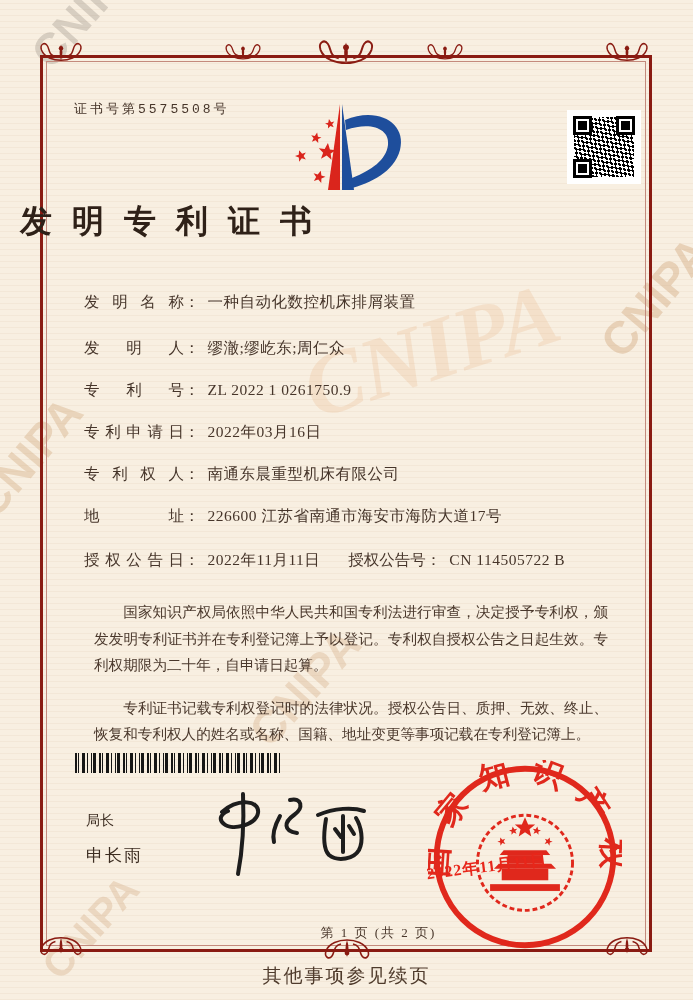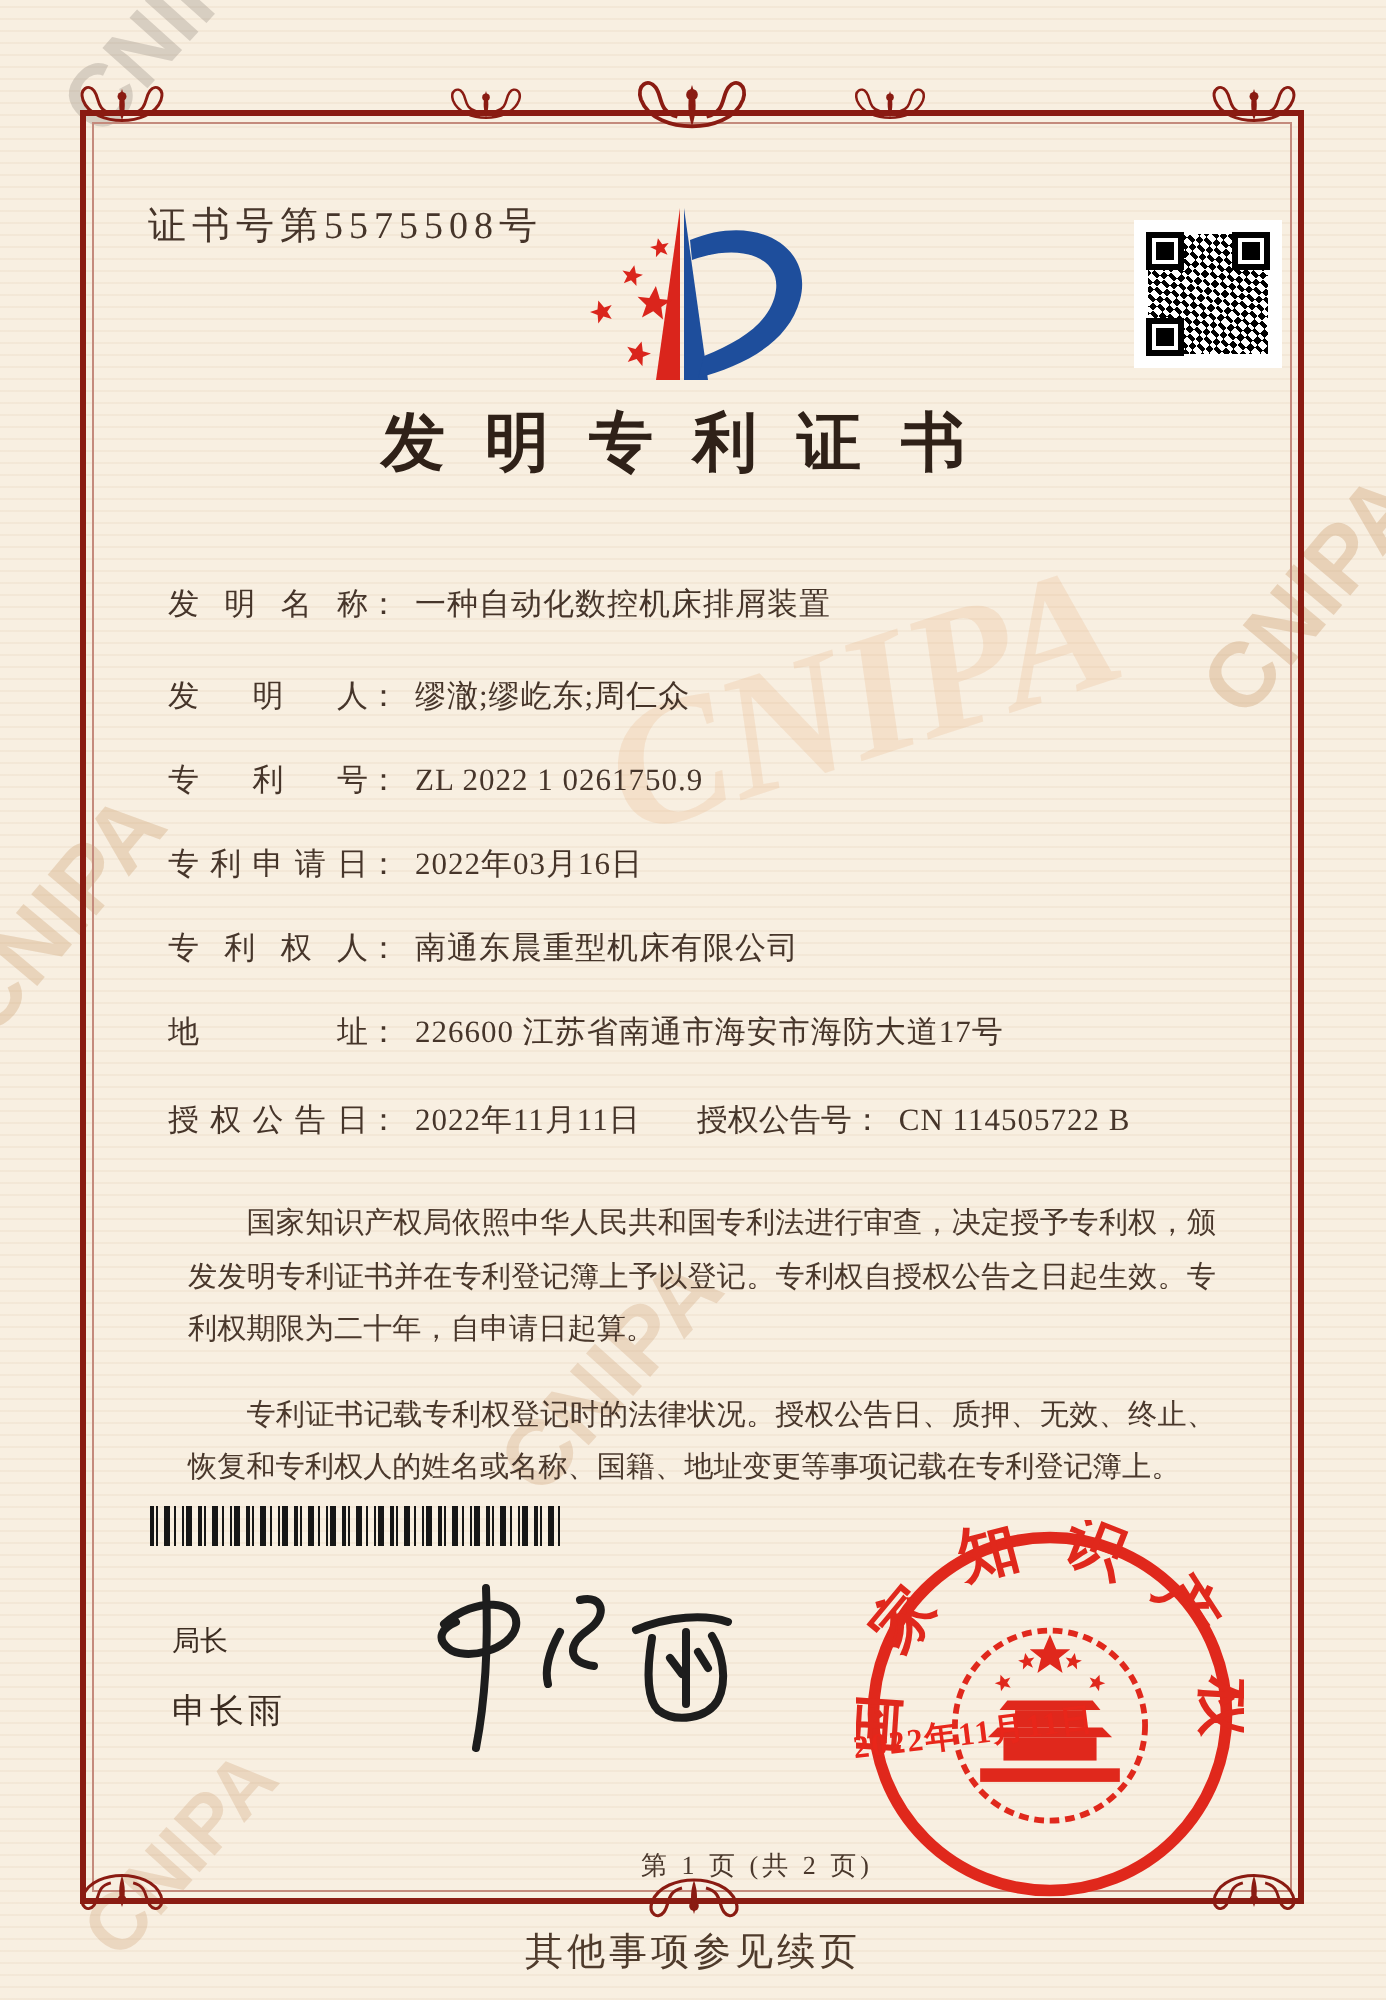--- a/index.html
+++ b/index.html
@@ -19,32 +19,32 @@
   .wm{position:absolute;z-index:0;font-family:"Liberation Sans","DejaVu Sans",sans-serif;
       font-weight:bold;pointer-events:none;}
   .wm1{left:18px;top:-14px;font-size:44px;color:rgba(140,130,120,0.30);transform:rotate(-48deg);}
   .wm2{left:585px;top:270px;font-size:46px;color:rgba(205,160,115,0.38);transform:rotate(-50deg);}
   .wm3{left:-42px;top:430px;font-size:46px;color:rgba(205,160,115,0.34);transform:rotate(-50deg);}
   .wm4{left:235px;top:660px;font-size:46px;color:rgba(205,160,115,0.30);transform:rotate(-48deg);}
   .wm5{left:300px;top:300px;font-size:88px;font-family:"Liberation Serif",serif;font-style:italic;
        color:rgba(224,150,90,0.16);transform:rotate(-18deg);}
   .wm6{left:30px;top:905px;font-size:40px;color:rgba(205,160,115,0.30);transform:rotate(-48deg);}
   
-  .cert-no{position:absolute;left:74px;top:100px;font-size:19px;letter-spacing:3px;z-index:3;}
+  .cert-no{position:absolute;left:74px;top:100px;font-size:13px;letter-spacing:3px;z-index:3;font-family:Liberation Mono, monospace;}
   .logo{position:absolute;left:283px;top:98px;width:130px;height:98px;z-index:3;}
   .qr{position:absolute;left:567px;top:110px;width:74px;height:74px;background:#fff;z-index:3;}
   .qr-noise{position:absolute;inset:7px;
     background-image:repeating-linear-gradient(45deg,#000 0 2px,#fff 2px 5px),
                      repeating-linear-gradient(-45deg,#000 0 3px,#fff 3px 7px);
     background-blend-mode:difference;background-color:#fff;}
   .finder{position:absolute;width:13px;height:13px;border:3px solid #000;background:#fff;}
   .finder::after{content:"";position:absolute;inset:2px;background:#000;}
   .f-tl{left:6px;top:6px;} .f-tr{right:6px;top:6px;} .f-bl{left:6px;bottom:6px;}
-  .title{position:absolute;left:0;top:200px;width:100%;text-align:center;z-index:3;
-    font-size:32px;font-weight:bold;letter-spacing:20px;box-sizing:border-box;color:#2f2118;}
+  .title{position:absolute;left:0;top:200px;width:100%;z-index:3;
+    font-size:32px;font-weight:bold;letter-spacing:20px;padding-left:20px;box-sizing:border-box;color:#2f2118;}
   
   .row{position:absolute;left:84px;width:545px;font-size:15.5px;z-index:3;white-space:nowrap;}
   .lbl{display:inline-block;width:100px;text-align:justify;text-align-last:justify;vertical-align:bottom;}
   .colon{margin-right:8px;}
   .val{letter-spacing:0.5px;}
   .grant2{margin-left:28px;}
   
   .body-text{position:absolute;left:78px;top:583px;width:546px;z-index:3;
     font-size:14.6px;line-height:1.82;text-align:justify;color:#4a382c;}
   .body-text p{margin:16px;text-indent:2em;}

